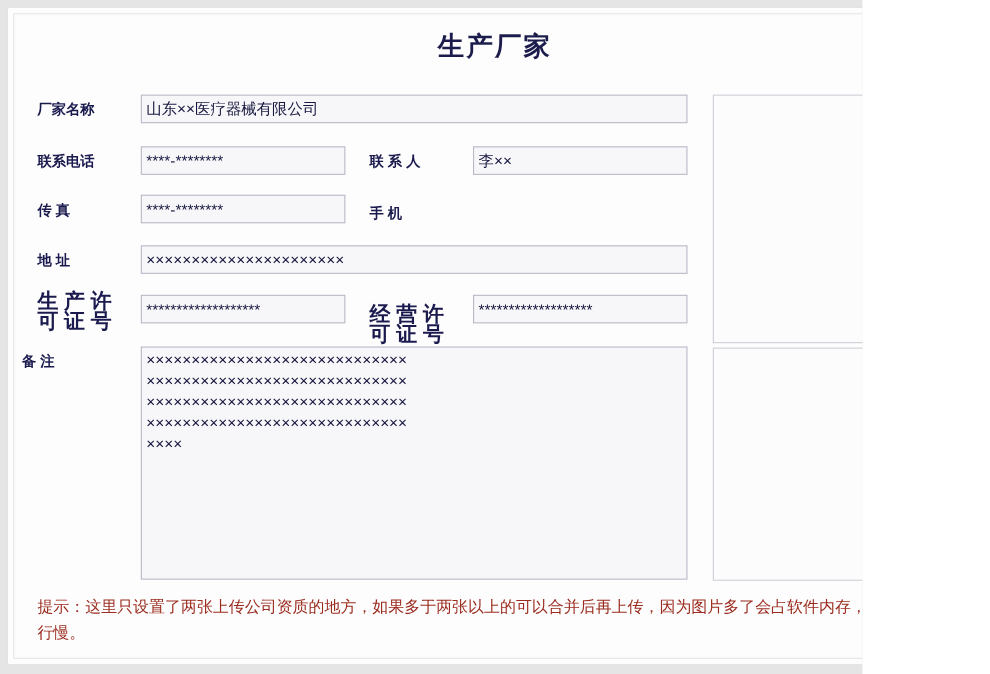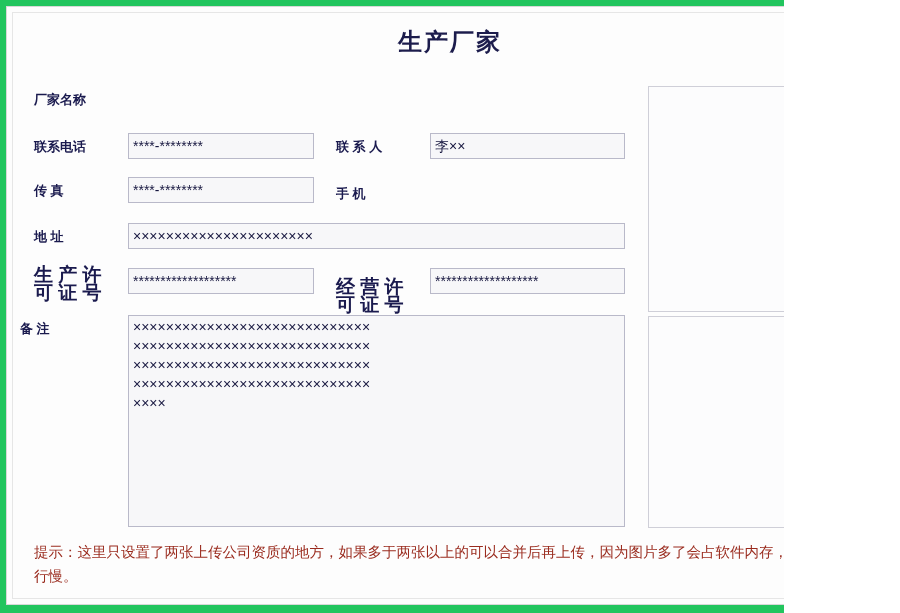--- a/index.html
+++ b/index.html
@@ -7,21 +7,21 @@
     padding: 0;
     background: #ffffff;
   }
   body {
     font-family: "Liberation Sans", sans-serif;
   }
   #page {
     position: relative;
     width: 784px;
     height: 613px;
-    background: #22c55e;
+    background: #e5e5e5;
     overflow: hidden;
   }
   
   .outer-frame {
     position: absolute;
     left: 6px;
     top: 6px;
     width: 886px;
     height: 599px;
     border: 1px solid #d8d8d8;
@@ -104,20 +104,21 @@
 <body>
 
 <div id="page">
 
   <div class="outer-frame"></div>
   <div class="inner-frame"></div>
 
   <div class="title">生产厂家</div>
 
   <div class="label" style="left:34px; top:91px;">厂家名称</div>
+  <div class="field" style="left:128px; top:86px; width:497px; height:26px;">山东××医疗器械有限公司</div>
 
   <div class="label" style="left:34px; top:138px;">联系电话</div>
   <div class="field" style="left:128px; top:133px; width:186px; height:26px;">****-********</div>
 
   <div class="label" style="left:336px; top:138px;">联 系 人</div>
   <div class="field" style="left:430px; top:133px; width:195px; height:26px;">李××</div>
 
   <div class="label" style="left:34px; top:182px;">传    真</div>
   <div class="field" style="left:128px; top:177px; width:186px; height:26px;">****-********</div>
 

